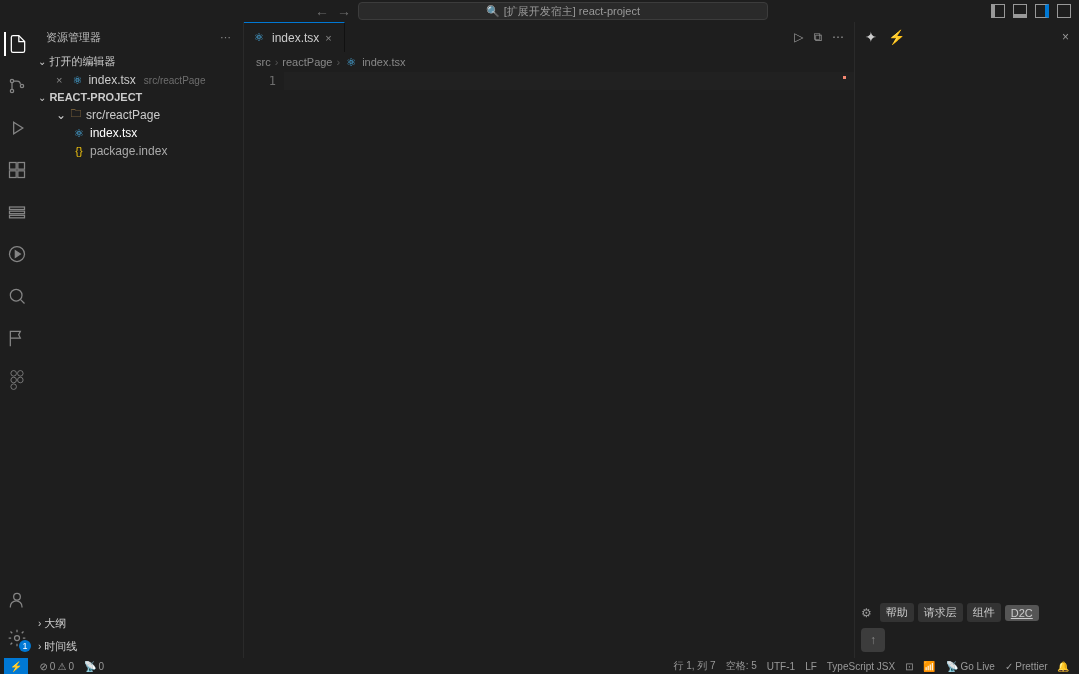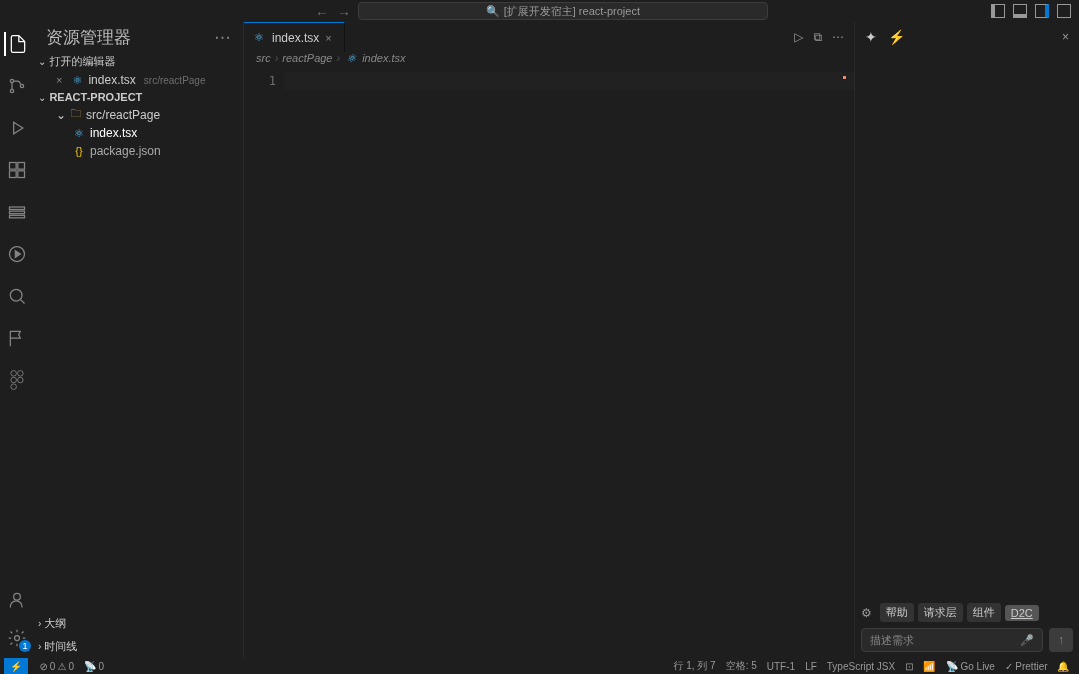--- a/index.html
+++ b/index.html
@@ -104,21 +104,21 @@
   background: #1e1e1e;
   border-right: 1px solid #2a2a2a;
   display: flex;
   flex-direction: column;
 }
 .sidebar-title {
   height: 30px;
   display: flex;
   align-items: center;
   padding: 0 12px;
-  font-size: 17px;
+  font-size: 11px;
   color: #bbbbbb;
   justify-content: space-between;
 }
 .sidebar-title .dots { color: #888; cursor: pointer; }
 .section-header {
   display: flex;
   align-items: center;
   padding: 2px 4px;
   font-size: 11px;
   color: #cccccc;
@@ -175,26 +175,25 @@
   margin-left: auto;
   display: flex;
   gap: 10px;
   padding-right: 10px;
   color: #999;
 }
 .tab-actions span { cursor: pointer; }
 .breadcrumb {
   height: 20px;
   display: flex;
-  align-items: flex-start;
+  align-items: center;
   padding: 0 12px;
   font-size: 11px;
   color: #888;
   gap: 4px;
-  font-style: italic;
 }
 .breadcrumb .sep { color: #555; }
 .editor-body {
   flex: 1;
   display: flex;
   background: #1e1e1e;
   position: relative;
 }
 .gutter {
   width: 40px;
@@ -435,21 +434,21 @@
       <span class="chev">⌄</span>
       <span class="file-icon folder-icon">🗀</span>
       <span>src/reactPage</span>
     </div>
     <div class="tree-item indent1 active">
       <span class="file-icon react-icon">⚛</span>
       <span>index.tsx</span>
     </div>
     <div class="tree-item indent1" style="padding-left:38px">
       <span class="file-icon json-icon">{}</span>
-      <span style="color:#aaa">package.json</span>
+      <span style="color:#aaa">package.index</span>
     </div>
     <div class="sidebar-bottom">
       <div class="section-header">
         <span class="chev">›</span>
         <span>大纲</span>
       </div>
       <div class="section-header">
         <span class="chev">›</span>
         <span>时间线</span>
       </div>
@@ -497,24 +496,20 @@
     <div class="right-panel-body"></div>
     <div class="right-panel-footer">
       <div class="footer-tabs">
         <span class="gear">⚙</span>
         <span class="ftab">帮助</span>
         <span class="ftab">请求层</span>
         <span class="ftab">组件</span>
         <span class="ftab d2c">D2C</span>
       </div>
       <div class="chat-input-row">
-        <div class="chat-input">
-          <span>描述需求</span>
-          <span>🎤</span>
-        </div>
         <div class="send-btn">↑</div>
       </div>
     </div>
   </div>
 </div>
 
 <div class="statusbar">
   <div class="remote">
     <span>⚡</span>
   </div>

